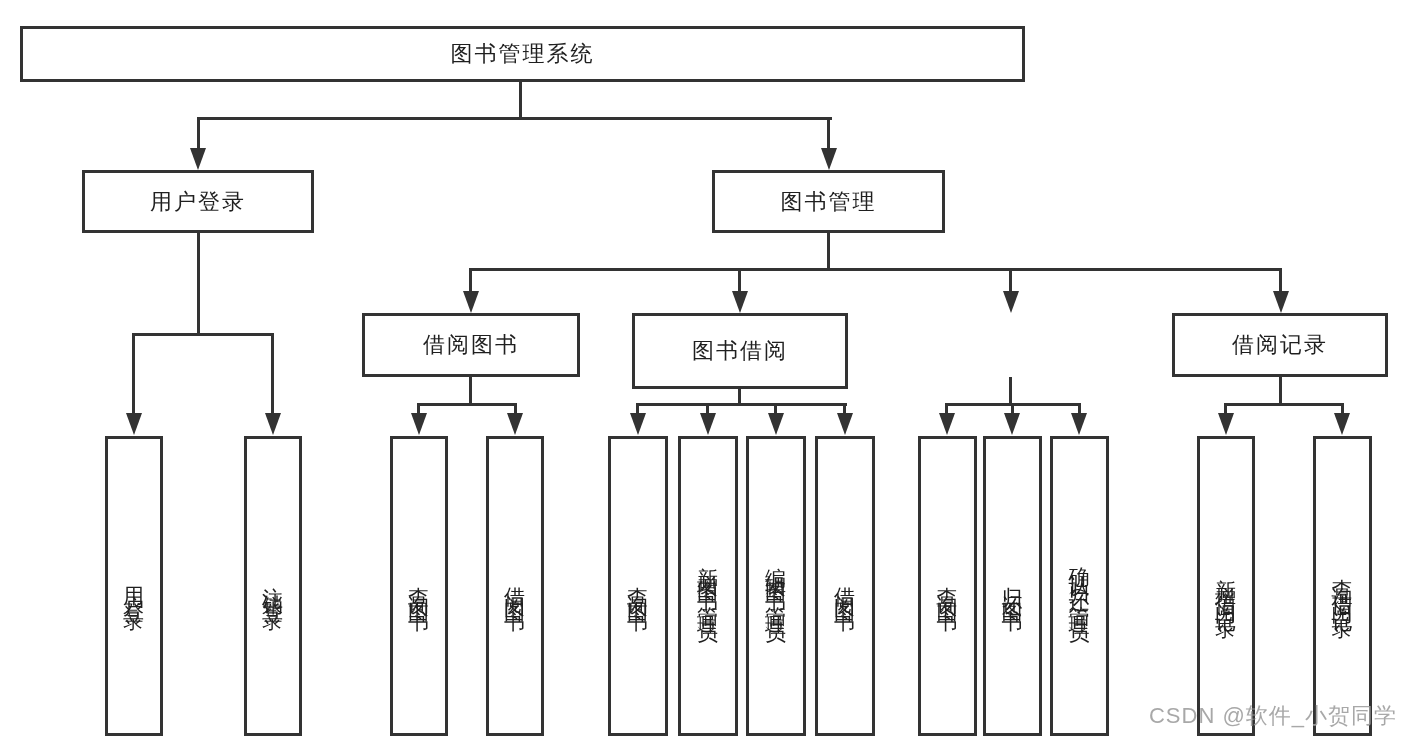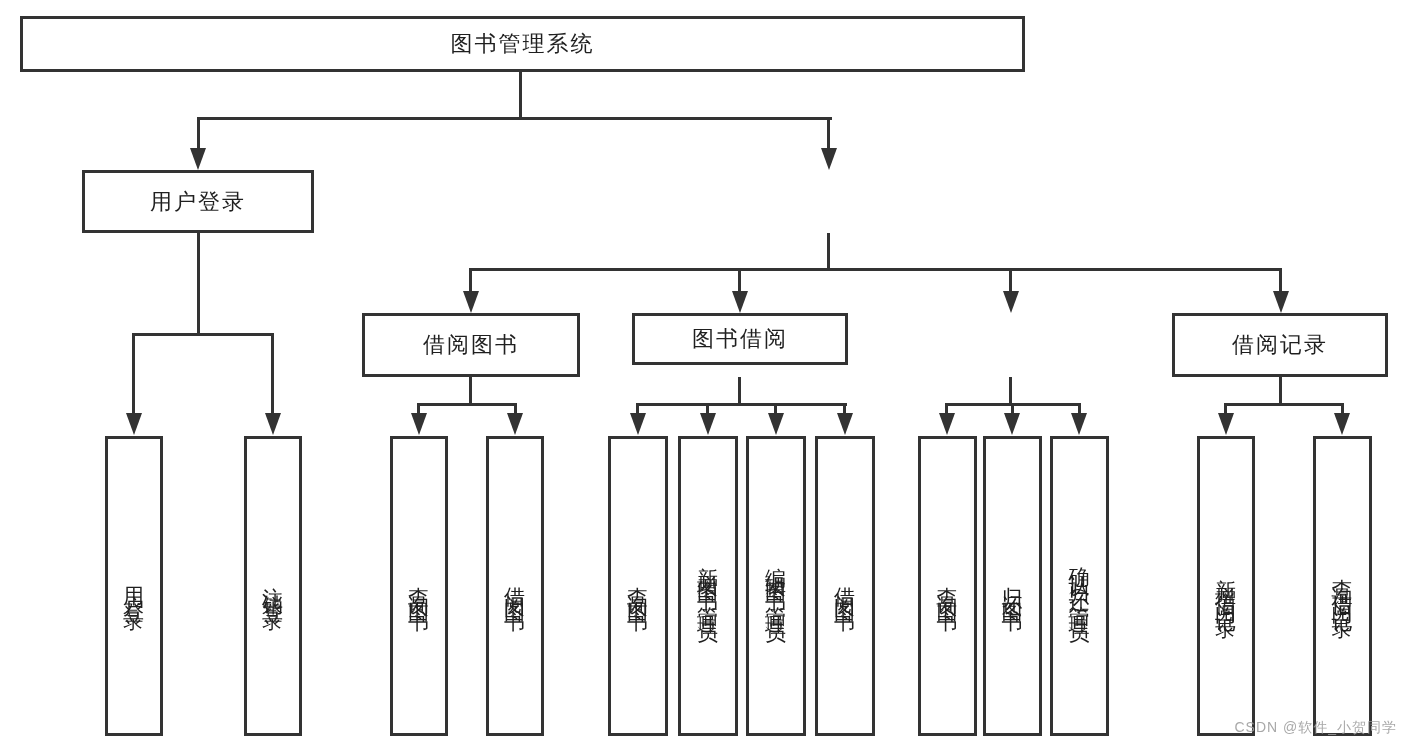--- a/index.html
+++ b/index.html
@@ -18,42 +18,45 @@
   }
   .vline,.hline{position:absolute;background:#333333;z-index:1;}
   .vline{width:3px;}
   .hline{height:3px;}
   .arrow{
     position:absolute;width:0;height:0;z-index:1;
     border-left:8px solid transparent;border-right:8px solid transparent;
     border-top:22px solid #333333;
   }
   .watermark{
-    position:absolute;right:8px;bottom:10px;z-index:5;
-    font-size:14px;color:rgba(158,158,158,0.9);letter-spacing:1px;white-space:nowrap;
+    position:absolute;right:8px;bottom:16px;z-index:5;
+    font-size:22px;color:rgba(158,158,158,0.9);letter-spacing:1px;white-space:nowrap;
   }
 </style>
 </head>
 <body>
 
 <div id="stage">
 
-  <div class="box hbox" style="left:20px;top:16px;width:1005px;height:56px;">
+  <div class="box hbox" style="left:20px;top:26px;width:1005px;height:56px;">
     <span>图书管理系统</span>
   </div>
 
   <div class="vline" style="left:519px;top:68px;height:52px;"></div>
   <div class="hline" style="left:197px;top:117px;width:635px;"></div>
   <div class="vline" style="left:197px;top:117px;height:34px;"></div>
   <div class="arrow" style="left:190px;top:148px;"></div>
   <div class="vline" style="left:827px;top:117px;height:34px;"></div>
   <div class="arrow" style="left:821px;top:148px;"></div>
 
   <div class="box hbox" style="left:82px;top:170px;width:232px;height:63px;">
     <span>用户登录</span>
+  </div>
+  <div class="box hbox" style="left:712px;top:170px;width:233px;height:63px;">
+    <span>图书管理</span>
   </div>
 
   <div class="vline" style="left:197px;top:233px;height:102px;"></div>
   <div class="hline" style="left:132px;top:333px;width:142px;"></div>
   <div class="vline" style="left:132px;top:333px;height:80px;"></div>
   <div class="arrow" style="left:126px;top:413px;"></div>
   <div class="vline" style="left:271px;top:333px;height:80px;"></div>
   <div class="arrow" style="left:265px;top:413px;"></div>
 
   <div class="vline" style="left:827px;top:233px;height:38px;"></div>
@@ -63,21 +66,21 @@
   <div class="vline" style="left:738px;top:268px;height:24px;"></div>
   <div class="arrow" style="left:732px;top:291px;"></div>
   <div class="vline" style="left:1009px;top:268px;height:24px;"></div>
   <div class="arrow" style="left:1003px;top:291px;"></div>
   <div class="vline" style="left:1279px;top:268px;height:24px;"></div>
   <div class="arrow" style="left:1273px;top:291px;"></div>
 
   <div class="box hbox" style="left:362px;top:313px;width:218px;height:64px;">
     <span>借阅图书</span>
   </div>
-  <div class="box hbox" style="left:632px;top:313px;width:216px;height:52px;">
+  <div class="box hbox" style="left:632px;top:313px;width:216px;height:76px;">
     <span>图书借阅</span>
   </div>
   <div class="box hbox" style="left:1172px;top:313px;width:216px;height:64px;">
     <span>借阅记录</span>
   </div>
 
   <div class="vline" style="left:469px;top:377px;height:29px;"></div>
   <div class="hline" style="left:417px;top:403px;width:100px;"></div>
   <div class="vline" style="left:417px;top:403px;height:13px;"></div>
   <div class="arrow" style="left:411px;top:413px;"></div>

